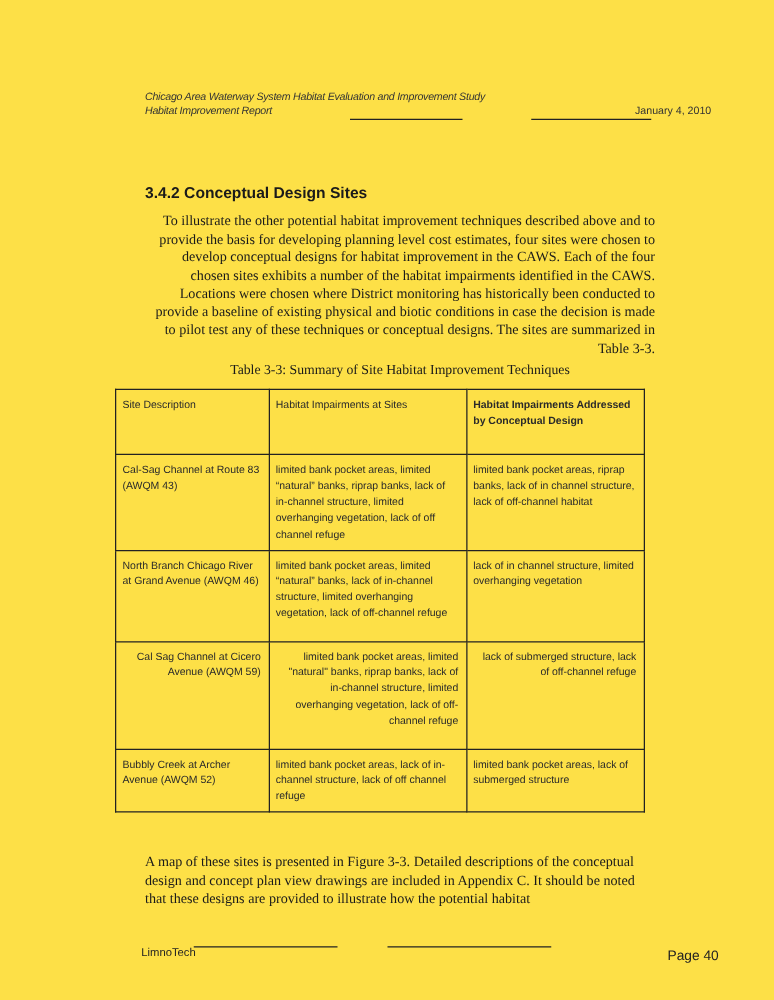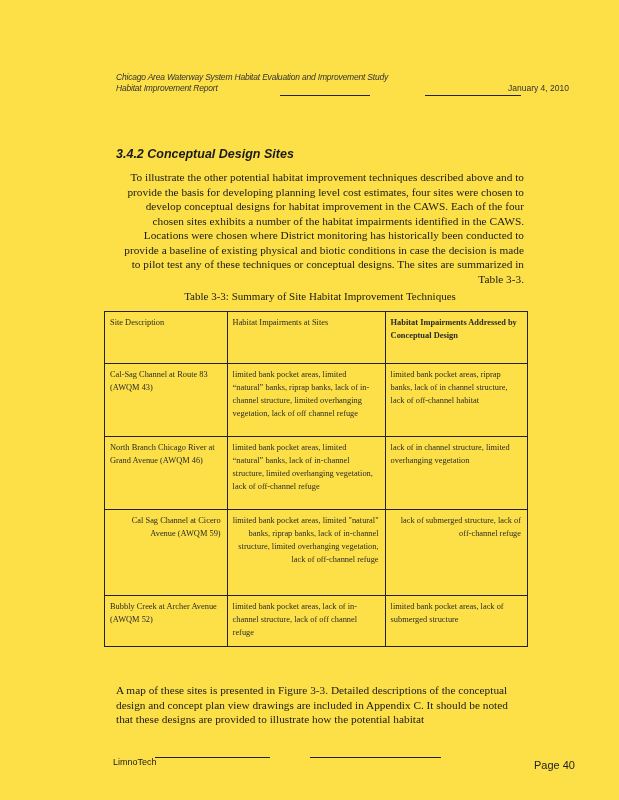--- a/index.html
+++ b/index.html
@@ -3,29 +3,29 @@
 <meta charset="utf-8">
 <style>
   html, body { margin: 0; padding: 0; background: #ffffff; }
   body { width: 619px; height: 800px; position: relative; overflow: hidden; color: #1a1a1a; }
   .page { position: absolute; left: 0; top: 0; width: 619px; height: 800px; background: #fde047; }
 
   .hdr-l { position: absolute; left: 116px; top: 72px; font-family: "Liberation Sans", sans-serif; font-style: italic; font-size: 8.5px; line-height: 11px; color: #333; letter-spacing: -0.2px; }
   .hdr-date { position: absolute; left: 460px; top: 83px; font-family: "Liberation Sans", sans-serif; font-size: 8.5px; color: #333; margin-left: 48px; }
   .hline { position: absolute; height: 1px; background: #222; }
 
-  .section-title { position: absolute; left: 116px; top: 147px; font-family: "Liberation Sans", sans-serif; font-weight: bold; font-size: 12.5px; color: #1a1a1a; margin: 0; font-style: italic; }
+  .section-title { position: absolute; left: 116px; top: 147px; font-family: "Liberation Sans", sans-serif; font-weight: bold; font-size: 12.5px; color: #1a1a1a; margin: 0; }
 
   .para { position: absolute; left: 116px; width: 408px; font-family: "Liberation Serif", serif; font-size: 11.3px; line-height: 14.5px; color: #1a1a1a; margin: 0; }
   .p1 { top: 170px; text-align: right; }
   .p2 { top: 683px; }
 
   .table-title { position: absolute; left: 116px; width: 408px; top: 290px; text-align: center; font-family: "Liberation Serif", serif; font-weight: normal; font-size: 11px; color: #1a1a1a; }
 
-  .tbl { position: absolute; left: 104px; top: 311px; width: 424px; border-collapse: collapse; font-family: Liberation Serif, serif; font-size: 8.4px; line-height: 12.9px; color: #2a2a2a; }
+  .tbl { position: absolute; left: 92px; top: 311px; width: 424px; border-collapse: collapse; font-family: Liberation Sans, sans-serif; font-size: 8.4px; line-height: 12.9px; color: #2a2a2a; }
   .tbl th, .tbl td { border: 1px solid #222; vertical-align: top; text-align: left; padding: 5px 6px 6px 5px; font-weight: normal; }
   .tbl th.c3 { font-weight: bold; }
   .tbl .c1 { width: 112px; }
   .tbl .c2 { width: 148px; }
   .tbl .c3 { width: 132px; margin-left: 18px; }
   .tbl tr.h th { height: 40px; }
   .tbl tr.r1 td { height: 61px; }
   .tbl tr.r2 td { height: 61px; }
   .tbl tr.r3 td { height: 74px; text-align: right; }
   .tbl tr.r4 td { height: 36px; }

